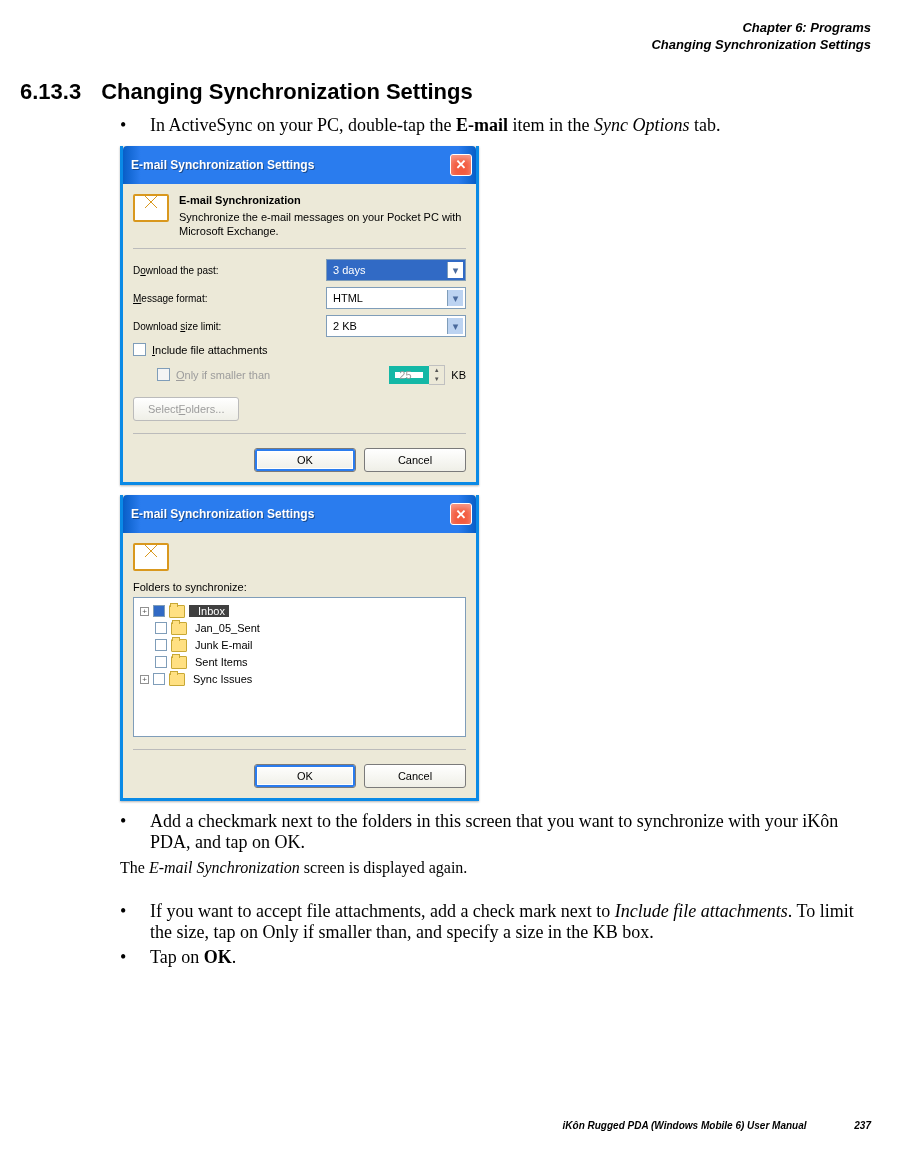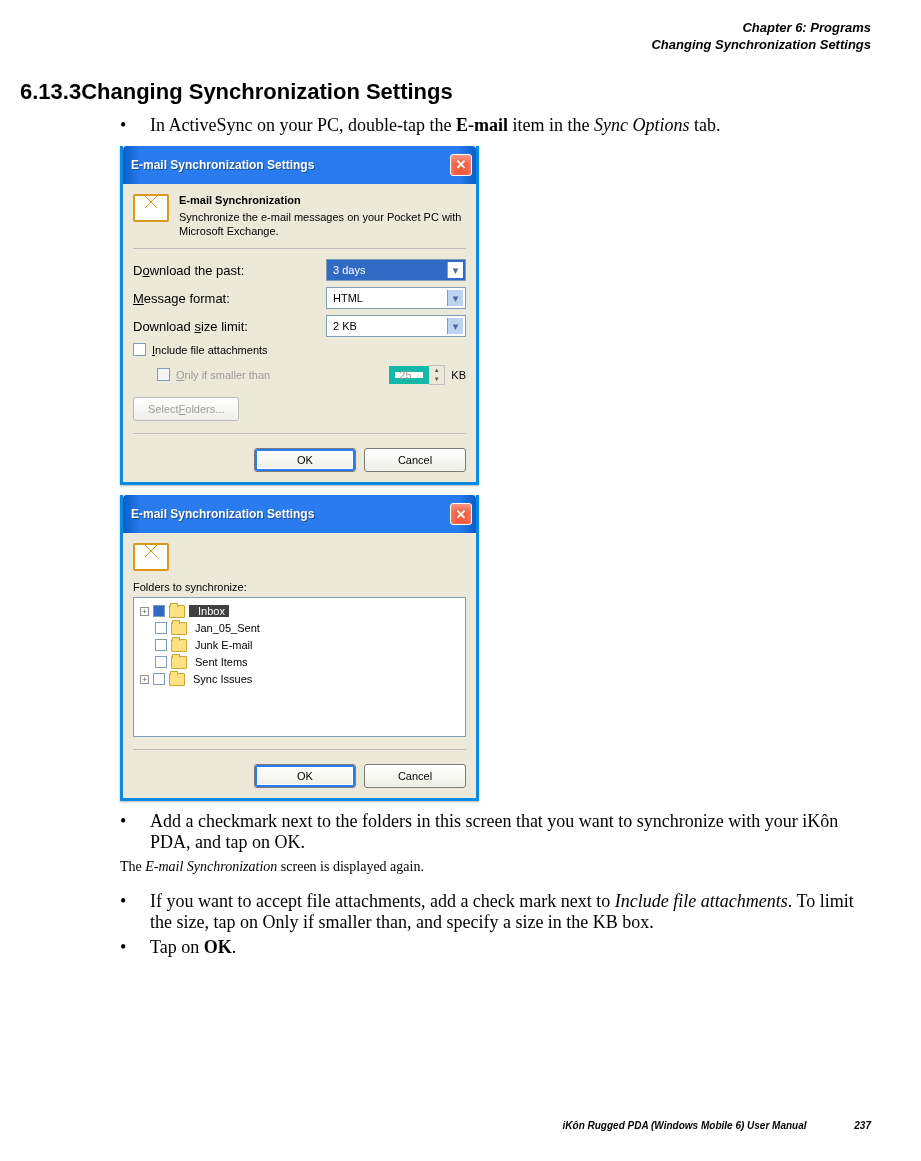--- a/index.html
+++ b/index.html
@@ -25,20 +25,21 @@
     font-size: 13px;
     line-height: 1.3;
     margin-bottom: 25px;
   }
   .section-heading {
     font-family: Verdana, Arial, sans-serif;
     font-weight: bold;
     font-size: 22px;
     margin-left: -30px;
     display: flex;
+    gap: 20px;
     margin-bottom: 10px;
   }
   ul.bullets {
     list-style: none;
     padding: 0;
     margin: 6px 0 6px 70px;
   }
   ul.bullets > li {
     position: relative;
     padding-left: 30px;
@@ -46,22 +47,22 @@
     font-size: 18px;
   }
   ul.bullets > li::before {
     content: "•";
     position: absolute;
     left: 0;
     top: 0;
     font-size: 18px;
   }
   .para {
-    margin: 6px 0 16px 70px;
-    font-size: 14px;
+    margin: 6px 0 24px 70px;
+    font-size: 16px;
   }
   .bold { font-weight: bold; }
   .italic { font-style: italic; }
 
   
   .xp-dialog {
     margin: 10px 0 10px 70px;
     width: 353px;
     border: 3px solid #0a8ae6;
     border-top: none;
@@ -92,21 +93,21 @@
   .xp-body {
     padding: 10px;
   }
   .xp-header-section{display:flex;gap:10px;margin-bottom:10px;}
   .xp-header-section .icon{flex:0 0 32px;height:28px;}
   .xp-header-section .hdr-title{font-weight:bold;font-size:11px;margin-bottom:4px;}
   .xp-header-section .hdr-desc{font-size:11px;line-height:1.3;}
   .xp-hr{border:none;border-top:1px solid #bbb;margin:2px 0 10px 0;}
 
   .xp-row{display:flex;align-items:center;justify-content:space-between;margin:6px 0;}
-  .xp-row .lbl{font-size:13px;}
+  .xp-row .lbl{font-size:10px;}
   .xp-row .lbl u{text-decoration:underline;}
   .xp-row .ctrl{width:130px;}
 
   .xp-select{
     display:flex;justify-content:space-between;align-items:center;
     height:20px;border:1px solid #7f9db9;background:#fff;padding:0 2px 0 6px;font-size:11px;gap:12px;
   }
   .xp-select.selected{background:#316ac5;color:#fff;}
   .xp-select .arrow{
     width:15px;height:16px;background:#bcd3f1;border-left:1px solid #7f9db9;

